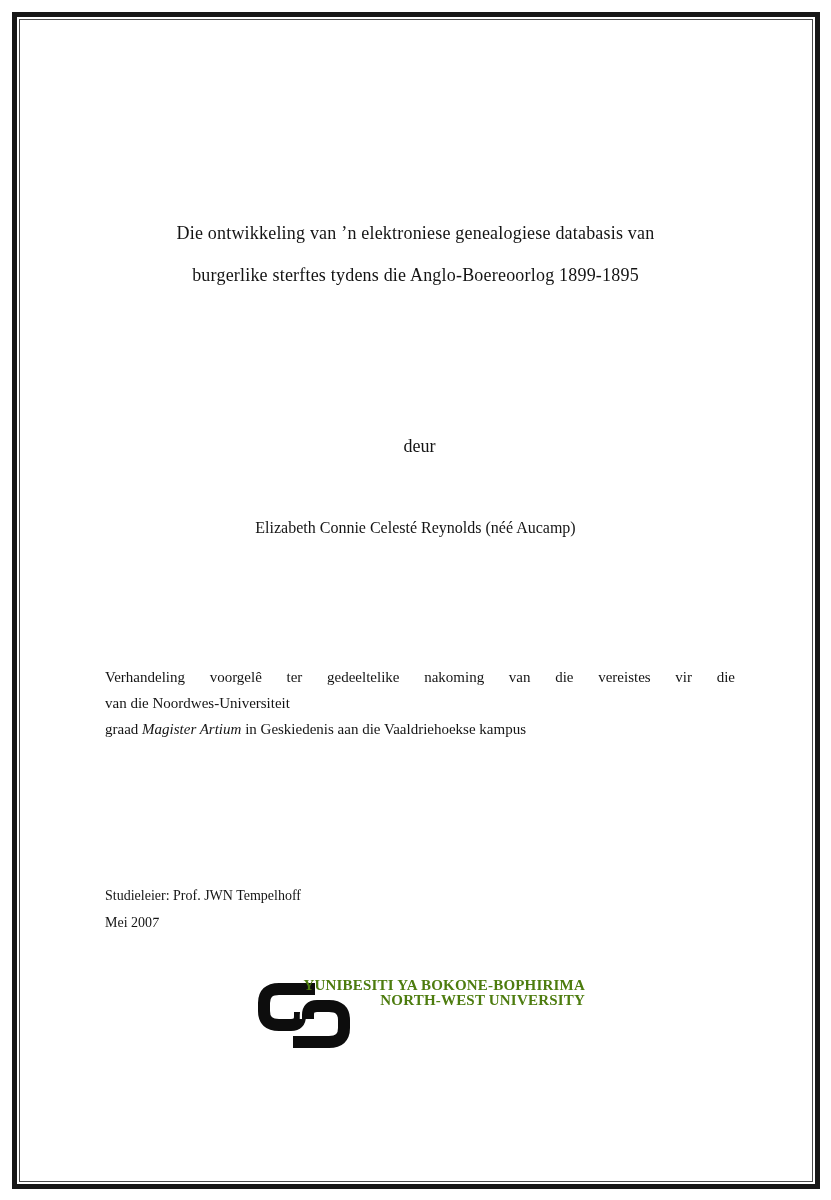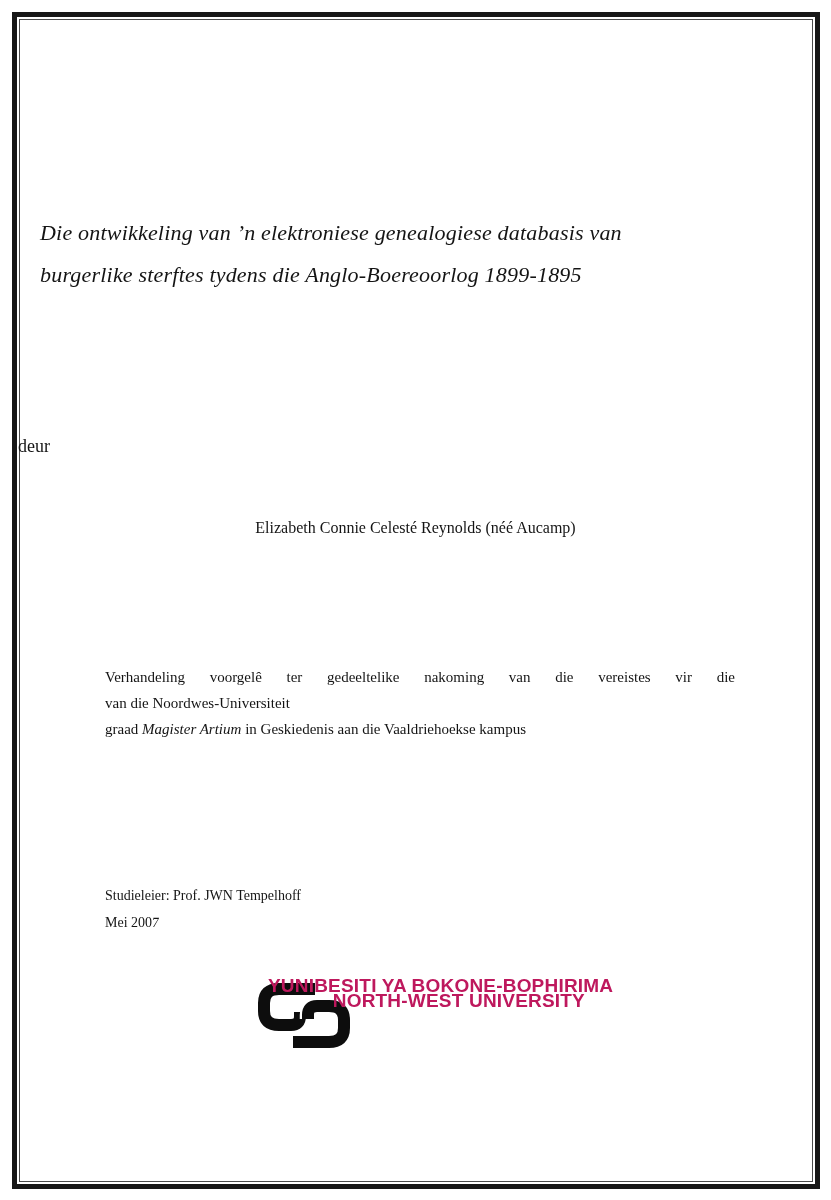--- a/index.html
+++ b/index.html
@@ -26,30 +26,29 @@
   .frame-inner {
     position: absolute;
     left: 19px; top: 19px; right: 18px; bottom: 18px;
     border: 1px solid #4c4c4c;
     pointer-events: none;
   }
 
   .title-block {
     position: absolute;
     left: 40px; right: 40px; top: 212px;
-    text-align: left;
-    font-size: 22px;
+    text-align: center;
+    font-size: 18px;
     line-height: 42px;
     letter-spacing: 0.2px;
-    font-style: italic;
   }
   .byline {
     position: absolute;
-    left: 18px; right: 0; top: 434px;
-    text-align: left;
+    left: 8px; right: 0; top: 434px;
+    text-align: center;
     font-size: 18px;
     line-height: 24px;
   }
   .author {
     position: absolute;
     left: 0; right: 0; top: 514px;
     text-align: center;
     font-size: 16px;
     line-height: 28px;
   }
@@ -83,26 +82,26 @@
   }
   .logo-mark {
     position: absolute;
     left: 0; top: 1px;
   }
   .logo-text {
     position: absolute;
     right: 0; top: 1px;
     width: 317px;
     text-align: right;
-    font-family: Liberation Sans, sans-serif;
+    font-family: Liberation Serif, serif;
     font-weight: 700;
-    font-size: 19px;
+    font-size: 15px;
     line-height: 15.2px;
     letter-spacing: 0.2px;
-    color: #be185d;
+    color: #4d7c0f;
     white-space: nowrap;
   }
 </style>
 </head>
 <body>
 
 <div class="page">
 
   <div class="frame-outer"></div>
   <div class="frame-inner"></div>

